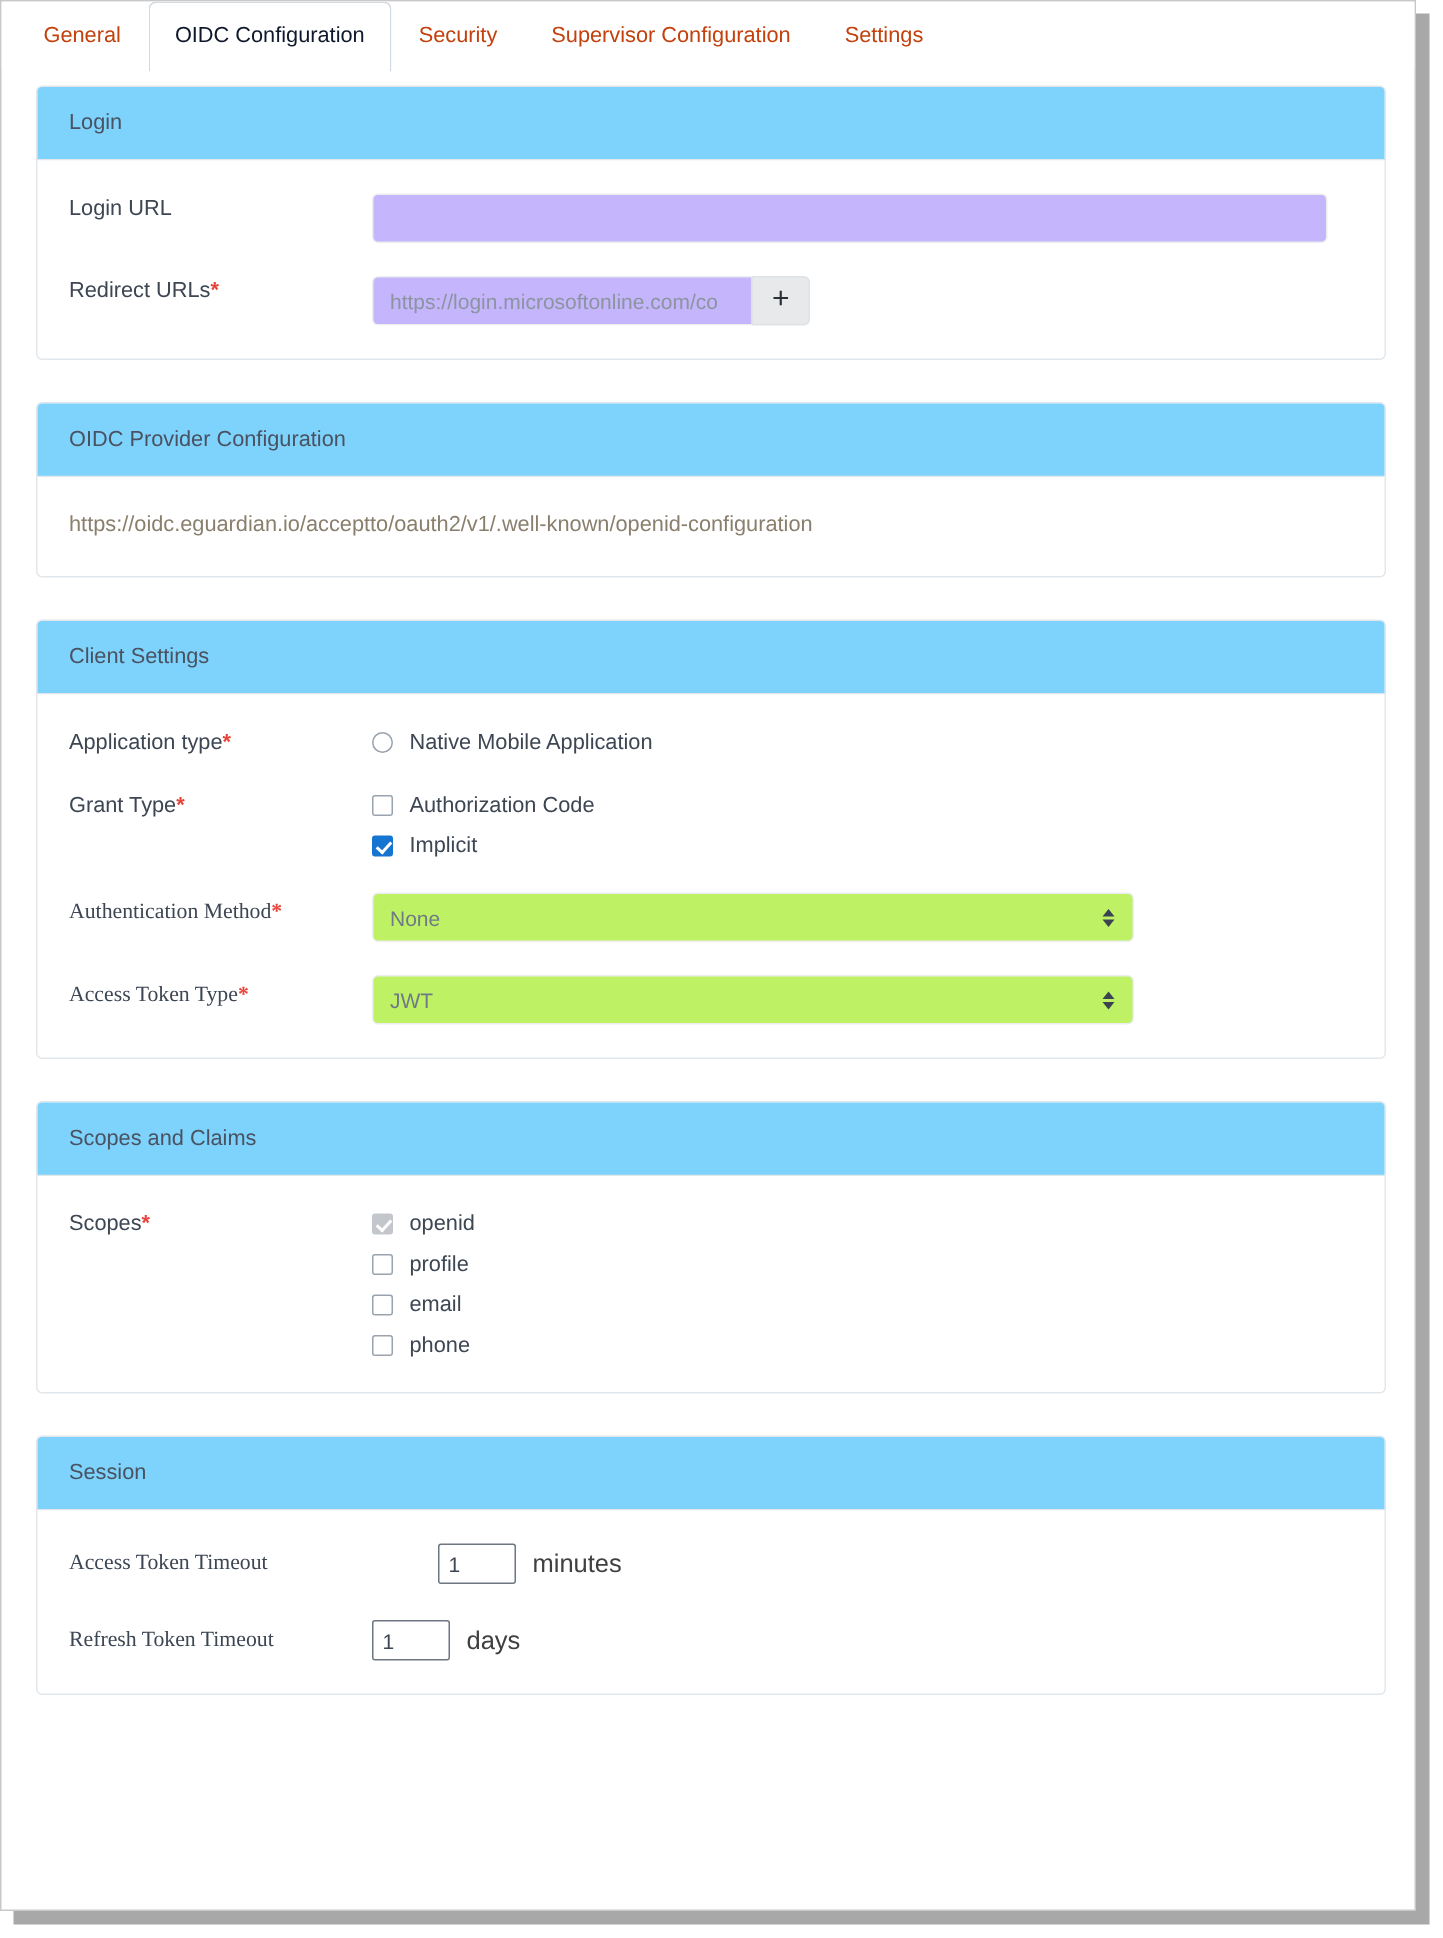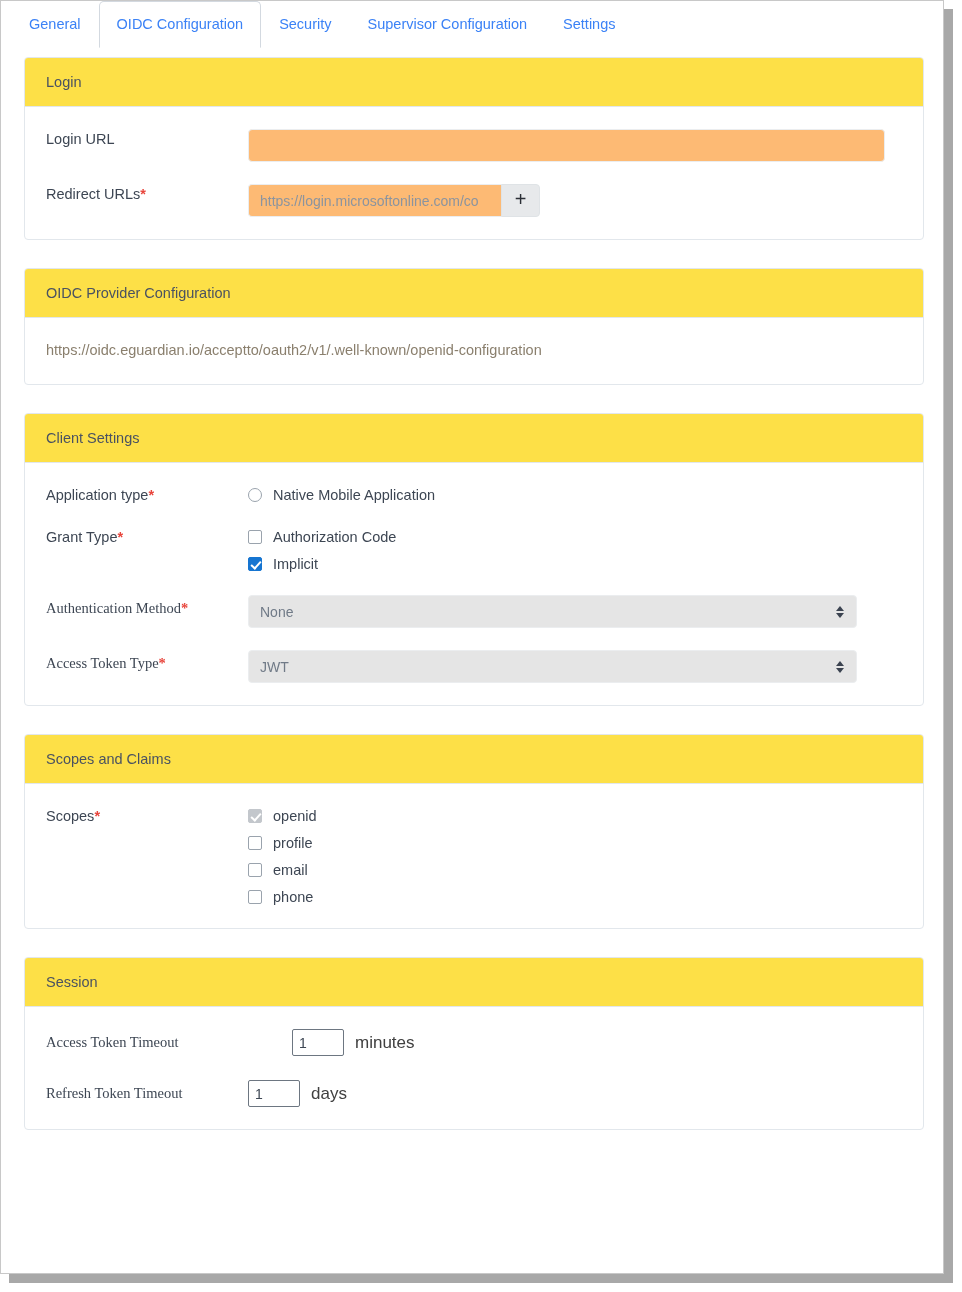--- a/index.html
+++ b/index.html
@@ -34,51 +34,51 @@
     position: relative;
     height: 44px;
     padding-left: 10px;
     background: #ffffff;
   }
   .tab {
     position: relative;
     display: inline-block;
     padding: 12px 17px 13px 17px;
     font-size: 14.5px;
-    color: #3b82f6;
+    color: #c2410c;
     line-height: 18px;
     vertical-align: bottom;
     cursor: pointer;
     border: 1px solid transparent;
     border-radius: 5px 5px 0 0;
     background: transparent;
     white-space: nowrap;
   }
   .tab.active {
-    color: #3b82f6;
+    color: #0f172a;
     background: #ffffff;
     border: 1px solid #d3d9e0;
     border-bottom-color: #ffffff;
     margin-bottom: -1px;
     padding-top: 13px;
     padding-bottom: 14px;
   }
 
   
   .body-area {
     padding: 12px 19px 0 23px;
   }
   .panel {
     border: 1px solid #e2e7ec;
     border-radius: 4px;
     background: #ffffff;
     margin-bottom: 28px;
   }
   .panel-head {
-    background: #fde047;
+    background: #7dd3fc;
     border-bottom: 1px solid #e2e7ec;
     padding: 16px 0 16px 21px;
     font-size: 14.5px;
     color: #4a5261;
     border-radius: 3px 3px 0 0;
   }
   .panel-body {
     padding: 22px 0 22px 0;
   }
 
@@ -98,21 +98,21 @@
     flex: none;
   }
   .lbl .req { color: #e8453c; font-weight: 600; }
   .ctl { flex: 1; padding-right: 21px; }
 
   .txt {
     width: 637px;
     height: 33px;
     border: 1px solid #ebedef;
     border-radius: 4px;
-    background: #fdba74;
+    background: #c4b5fd;
     padding: 0 11px;
     font-size: 14px;
     color: #5a6473;
     font-family: "Liberation Sans", sans-serif;
     outline: none;
   }
   .txt::placeholder { color: #8b949f; }
 
   .inputgroup { display: flex; width: 300px; }
   .inputgroup .txt {
@@ -194,25 +194,25 @@
     border-width: 0 2px 2px 0;
     transform: rotate(42deg);
   }
   .check.dis {
     border: 1px solid #c3c7cc;
     background: #c3c7cc;
   }
 
   
   .sel {
-    width: 609px;
+    width: 508px;
     height: 33px;
     border: 1px solid #ebedef;
     border-radius: 4px;
-    background: #e5e5e5;
+    background: #bef264;
     padding: 0 11px;
     font-size: 14px;
     color: #707a87;
     font-family: "Liberation Sans", sans-serif;
     appearance: none;
     -webkit-appearance: none;
     position: relative;
     display: flex;
     align-items: center;
     cursor: pointer;

